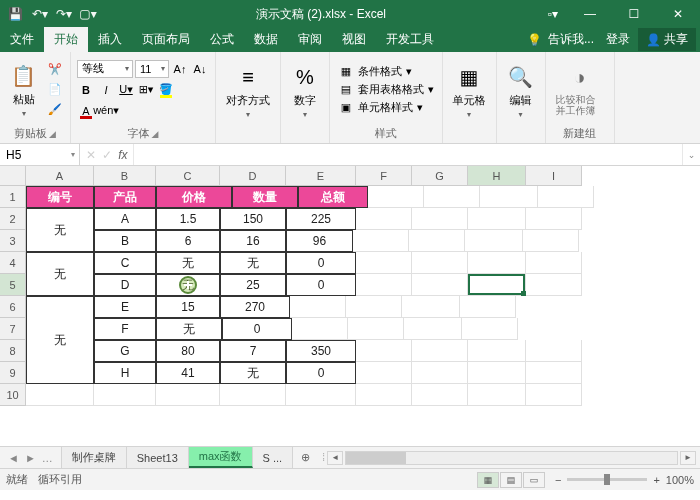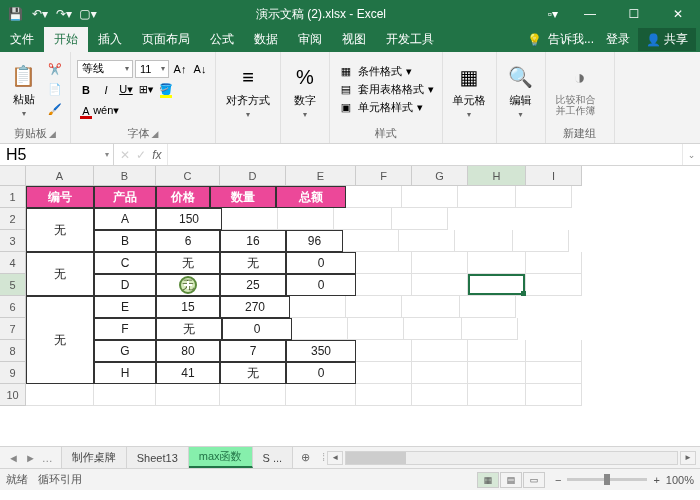--- a/index.html
+++ b/index.html
@@ -33,21 +33,21 @@
 .font-row { display: flex; gap: 2px; align-items: center; }
 .font-select { border: 1px solid #c0c0c0; background: #fff; font-size: 11px; padding: 1px 14px 1px 4px; position: relative; height: 18px; display: flex; align-items: center; }
 .font-select::after { content: "▾"; position: absolute; right: 3px; font-size: 8px; color: #666; }
 .sm-btn { width: 18px; height: 18px; display: flex; align-items: center; justify-content: center; font-size: 11px; border: 1px solid transparent; }
 .style-list { display: flex; flex-direction: column; gap: 1px; font-size: 11px; }
 .style-item { display: flex; align-items: center; gap: 4px; padding: 1px 2px; }
 .style-item .ico { width: 16px; height: 14px; display: flex; align-items: center; justify-content: center; }
 
 
 .formula-row { height: 22px; border-bottom: 1px solid #d4d4d4; display: flex; align-items: stretch; background: #fff; }
-.namebox { width: 114px; border-right: 1px solid #d4d4d4; display: flex; align-items: center; padding: 0 6px; font-size: 16px; position: relative; }
+.namebox { width: 80px; border-right: 1px solid #d4d4d4; display: flex; align-items: center; padding: 0 6px; font-size: 12px; position: relative; }
 .namebox::after { content: "▾"; position: absolute; right: 4px; font-size: 8px; color: #888; }
 .fx-btns { display: flex; align-items: center; gap: 6px; padding: 0 6px; border-right: 1px solid #e8e8e8; color: #888; }
 .fx { font-style: italic; font-size: 12px; color: #666; }
 .formula-input { flex: 1; padding: 0 6px; display: flex; align-items: center; }
 .fbar-expand { width: 18px; border-left: 1px solid #e8e8e8; display: flex; align-items: center; justify-content: center; color: #888; font-size: 9px; }
 
 
 .grid-area { position: relative; height: 280px; overflow: hidden; background: #fff; }
 .corner { position: absolute; left: 0; top: 0; width: 26px; height: 20px; background: #f0f0f0; border-right: 1px solid #ccc; border-bottom: 1px solid #ccc; }
 .col-headers { position: absolute; left: 26px; top: 0; height: 20px; display: flex; }
@@ -281,43 +281,45 @@
       <div class="rh">6</div>
       <div class="rh">7</div>
       <div class="rh">8</div>
       <div class="rh">9</div>
       <div class="rh">10</div>
     </div>
   <div class="cells" id="cells">
       <div class="row">
         <div class="cell hdr-cell" style="width: 68px;">编号</div>
         <div class="cell hdr-cell" style="width: 62px;">产品</div>
-        <div class="cell hdr-cell" style="width: 54px;">价格</div>
+        <div class="cell hdr-cell" style="width: 76px;">价格</div>
         <div class="cell hdr-cell" style="width: 66px;">数量</div>
         <div class="cell hdr-cell" style="width: 70px;">总额</div>
         <div class="cell " style="width: 56px;"></div>
         <div class="cell " style="width: 56px;"></div>
         <div class="cell " style="width: 58px;"></div>
         <div class="cell " style="width: 56px;"></div>
       </div>
       <div class="row">
         <div class="cell merge-cell" style="width: 68px; height: 44px; margin-bottom: -22px;">无</div>
         <div class="cell data-cell" style="width: 62px;">A</div>
+        <div class="cell data-cell" style="width: 64px;">1.5</div>
         <div class="cell data-cell" style="width: 66px;">150</div>
+        <div class="cell data-cell" style="width: 70px;">225</div>
         <div class="cell " style="width: 56px;"></div>
         <div class="cell " style="width: 56px;"></div>
         <div class="cell " style="width: 58px;"></div>
         <div class="cell " style="width: 56px;"></div>
       </div>
       <div class="row">
         <div style="width: 68px;"></div>
         <div class="cell data-cell" style="width: 62px;">B</div>
         <div class="cell data-cell" style="width: 64px;">6</div>
         <div class="cell data-cell" style="width: 66px;">16</div>
-        <div class="cell data-cell" style="width: 57px;">96</div>
+        <div class="cell data-cell" style="width: 67px;">96</div>
         <div class="cell " style="width: 56px;"></div>
         <div class="cell " style="width: 56px;"></div>
         <div class="cell " style="width: 58px;"></div>
         <div class="cell " style="width: 56px;"></div>
       </div>
       <div class="row">
         <div class="cell merge-cell" style="width: 68px; height: 44px; margin-bottom: -22px;">无</div>
         <div class="cell data-cell" style="width: 62px;">C</div>
         <div class="cell data-cell" style="width: 64px;">无</div>
         <div class="cell data-cell" style="width: 66px;">无</div>

